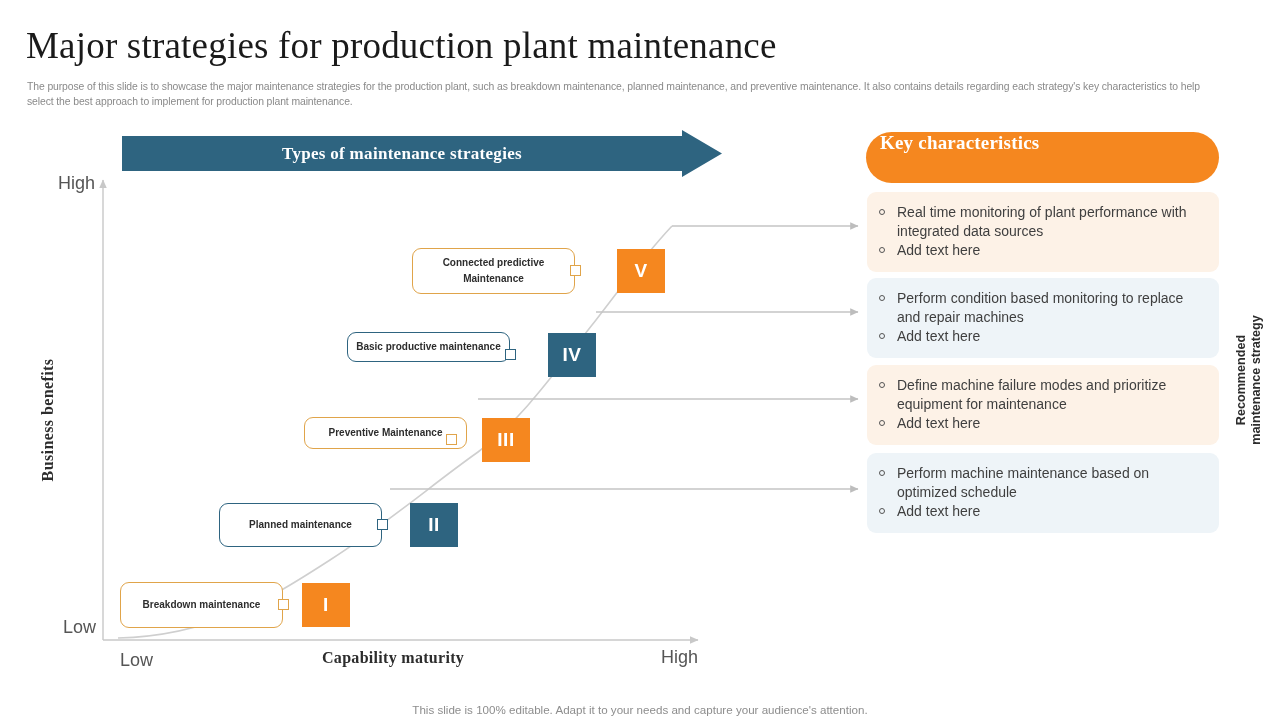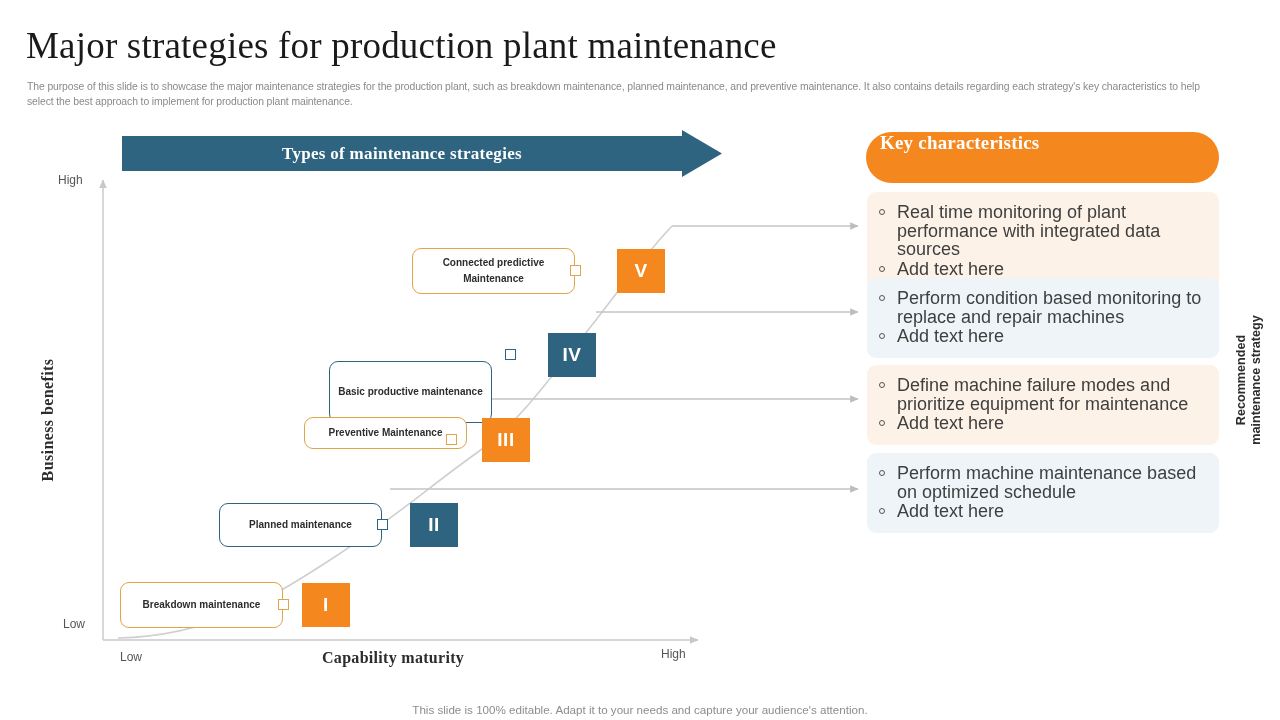--- a/index.html
+++ b/index.html
@@ -109,35 +109,35 @@
   .bullet-mark {
     flex: 0 0 auto;
     width: 6px;
     height: 6px;
     border: 1.2px solid #555;
     border-radius: 50%;
     margin: 6px 12px 0 0;
     box-sizing: border-box;
   }
   .bullet-text {
-    font-size: 18px;
+    font-size: 14px;
     line-height: 18.5px;
     color: #3f3f3f;
   }
 
   
   .axis-svg {
     position: absolute;
     left: 0; top: 0;
     width: 1280px; height: 720px;
     pointer-events: none;
   }
   .axis-word {
     position: absolute;
-    font-size: 12px;
+    font-size: 18px;
     color: #555;
   }
   .ylabel {
     position: absolute;
     left: 48px;
     top: 420px;
     transform: translate(-50%, -50%) rotate(-90deg);
     font-family: "Liberation Serif", serif;
     font-weight: bold;
     font-size: 16px;
@@ -321,21 +321,21 @@
   </div>
 
   <div class="node orange" style="left:412px; top:248px; width:163px; height:46px;">
     <span>Connected predictive Maintenance</span>
   </div>
   <div class="connector-sq orange" style="left:570px; top:265px;"></div>
   <div class="rn-box orange" style="left:617px; top:249px;">
     <span>V</span>
   </div>
 
-  <div class="node teal" style="left:329px; top:332px; width:163px; height:62px;margin-top:29px;">
+  <div class="node teal" style="left:347px; top:332px; width:163px; height:30px;">
     <span>Basic productive maintenance</span>
   </div>
   <div class="connector-sq teal" style="left:505px; top:349px;"></div>
   <div class="rn-box teal" style="left:548px; top:333px;">
     <span>IV</span>
   </div>
 
   <div class="node orange" style="left:304px; top:417px; width:163px; height:32px;">
     <span>Preventive Maintenance</span>
   </div>

